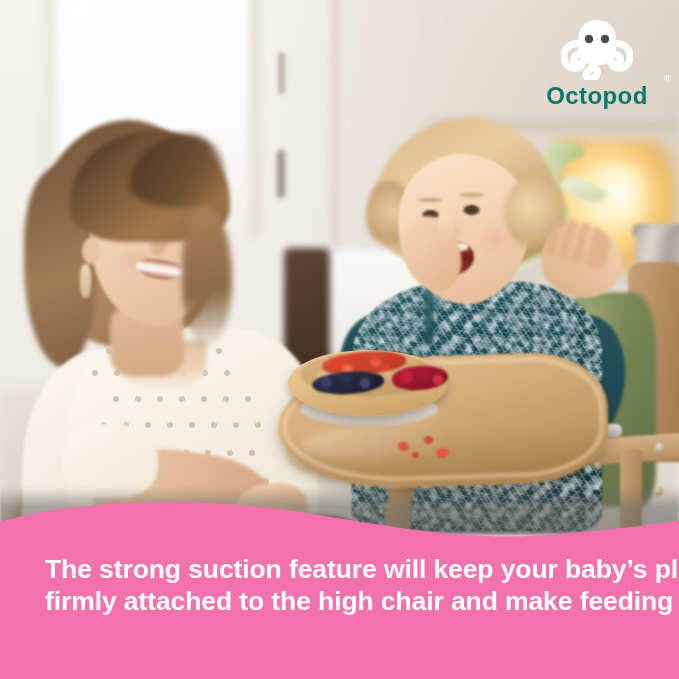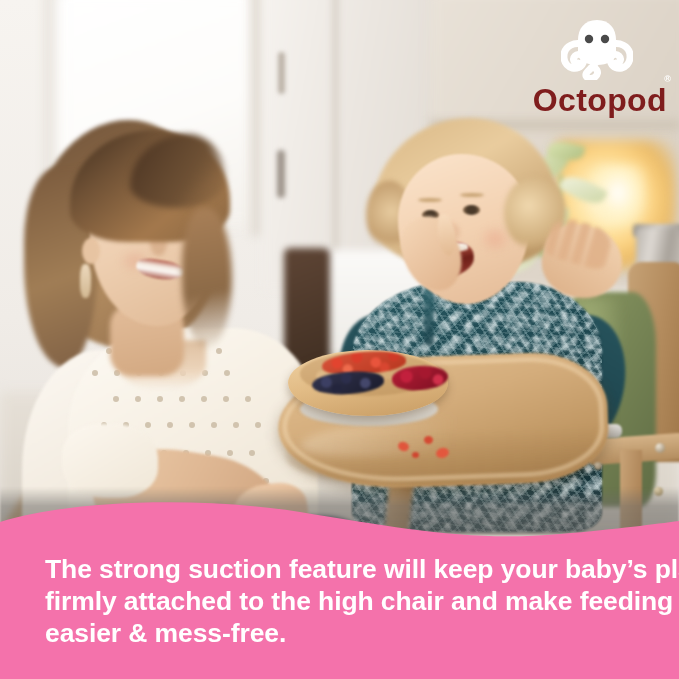--- a/index.html
+++ b/index.html
@@ -547,25 +547,25 @@
   }
   .caption .ln { display:block; white-space:nowrap; }
 
   
   .logo {
     position:absolute; left:527px; top:18px; width:140px; height:96px;
   }
   .logo-mark { position:absolute; left:34px; top:0; width:72px; height:62px; }
   .logo-word {
     position:absolute; left:0; top:64px; width:140px;
-    color:#7f1d1d;
-    font-size:32px;
+    color:#0f766e;
+    font-size:24px;
     font-weight:700;
     letter-spacing:0.4px;
-    text-align:right;
+    text-align:center;
   }
   .logo-tm {
     position:absolute; right:-4px; top:56px;
     color:#ffffff; font-size:9px; font-weight:700;
   }
 </style>
 </head>
 <body>
 
 <div id="root">
@@ -740,21 +740,20 @@
 
   <div class="banner">
     <svg viewBox="0 0 679 679" preserveAspectRatio="none" aria-hidden="true">
       <path id="wavePath" d="M0,522 C 70,500 200,496 300,512 C 400,528 470,542 560,534 C 620,529 655,524 679,521 L679,679 L0,679 Z" fill="#f472ab"></path>
     </svg>
   </div>
 
   <div class="caption">
     <span class="ln">The strong suction feature will keep your baby’s plate</span>
     <span class="ln">firmly attached to the high chair and make feeding time</span>
-    <span class="ln">easier &amp; mess-free.</span>
   </div>
 
   <div class="logo">
     <div class="logo-mark">
       <svg viewBox="0 0 72 62" aria-hidden="true">
 
         <path d="M26 28 C 14 22, 2 28, 3 40 C 4 51, 18 54, 22 45 C 25 38, 18 34, 14 38 C 11 41, 13 46, 17 45" fill="none" stroke="#ffffff" stroke-width="7" stroke-linecap="round"></path>
 
         <path d="M46 28 C 58 22, 70 28, 69 40 C 68 51, 54 54, 50 45 C 47 38, 54 34, 58 38 C 61 41, 59 46, 55 45" fill="none" stroke="#ffffff" stroke-width="7" stroke-linecap="round"></path>
 

